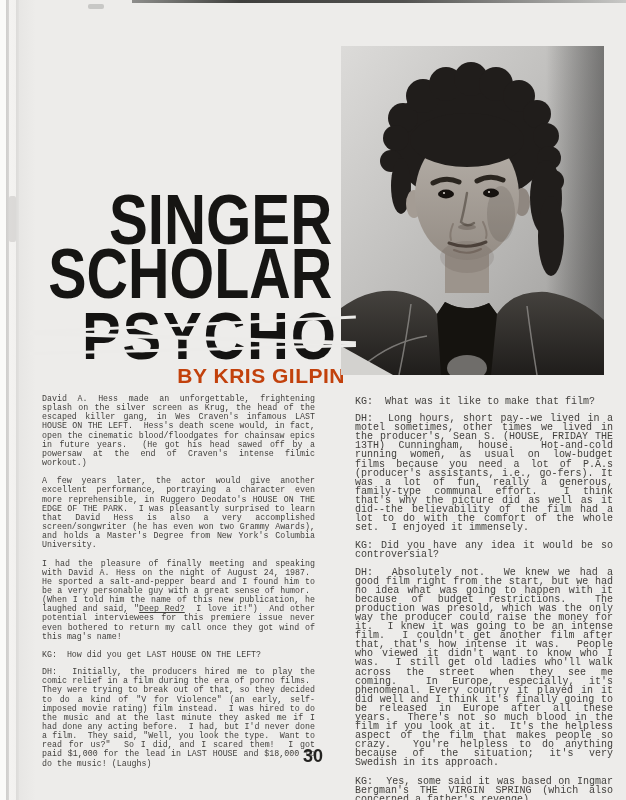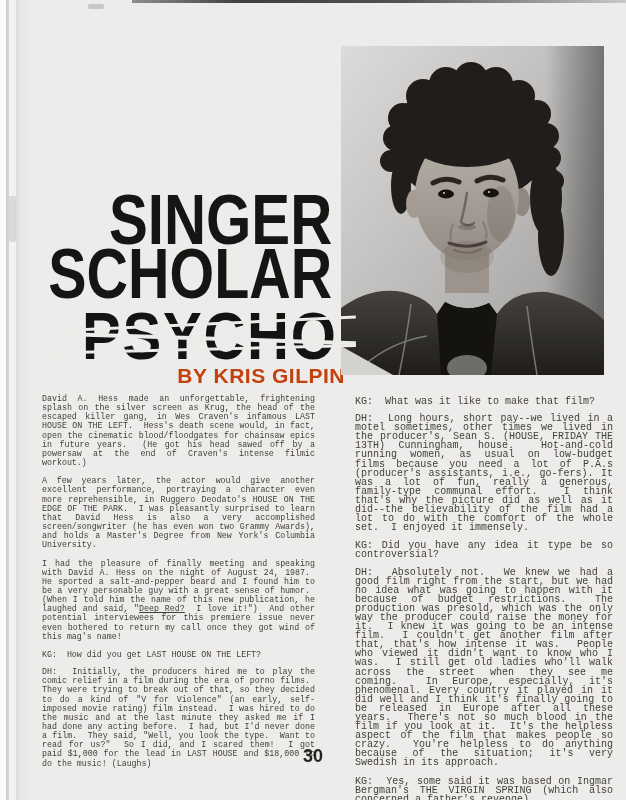--- a/index.html
+++ b/index.html
@@ -196,21 +196,21 @@
         <div class="para">KG:&nbsp; How did you get LAST HOUSE ON THE LEFT?</div>
         <div class="para">DH:&nbsp; Initially, the producers hired me to play the comic relief in a film during the era of porno films.&nbsp; They were trying to break out of that, so they decided to do a kind of "V for Violence" (an early, self-imposed movie rating) film instead.&nbsp; I was hired to do the music and at the last minute they asked me if I had done any acting before.&nbsp; I had, but I'd never done a film.&nbsp; They said, "Well, you look the type.&nbsp; Want to read for us?"&nbsp; So I did, and I scared them!&nbsp; I got paid $1,000 for the lead in LAST HOUSE and $18,000 to do the music! (Laughs)</div>
       </div>
     </div>
   <div class="col col-right">
       <div class="block">
         <div class="para">KG:&nbsp; What was it like to make that film?</div>
         <div class="para">DH:&nbsp; Long hours, short pay--we lived in a motel sometimes, other times we lived in the producer's, Sean S. (HOUSE, FRIDAY THE 13TH) Cunningham, house.&nbsp; Hot-and-cold running women, as usual on low-budget films because you need a lot of P.A.s (producer's assistants, i.e., go-fers). It was a lot of fun, really a generous, family-type communal effort.&nbsp; I think that's why the picture did as well as it did--the believability of the film had a lot to do with the comfort of the whole set.&nbsp; I enjoyed it immensely.</div>
       </div>
       <div class="block">
-        <div class="para">KG: Did you have any idea it type be so controversial?</div>
+        <div class="para">KG: Did you have any idea it would be so controversial?</div>
         <div class="para">DH:&nbsp; Absolutely not.&nbsp; We knew we had a good film right from the start, but we had no idea what was going to happen with it because of budget restrictions.&nbsp; The production was presold, which was the only way the producer could raise the money for it.&nbsp; I knew it was going to be an intense film.&nbsp; I couldn't get another film after that, that's how intense it was.&nbsp; People who viewed it didn't want to know who I was.&nbsp; I still get old ladies who'll walk across the street when they see me coming.&nbsp; In Europe, especially, it's phenomenal. Every country it played in it did well and I think it's finally going to be released in Europe after all these years.&nbsp; There's not so much blood in the film if you look at it.&nbsp; It's the helpless aspect of the film that makes people so crazy.&nbsp; You're helpless to do anything because of the situation; it's very Swedish in its approach.</div>
       </div>
       <div class="block">
         <div class="para">KG:&nbsp; Yes, some said it was based on Ingmar Bergman's THE VIRGIN SPRING (which also concerned a father's revenge).</div>
         <div class="para">DH:&nbsp; Yes, I think it was <u>loosely</u> based on it. Bergman's not a bad guy to copy, really. (Smiles)</div>
       </div>
     </div>
 
   <div class="pageno">30</div>
 

